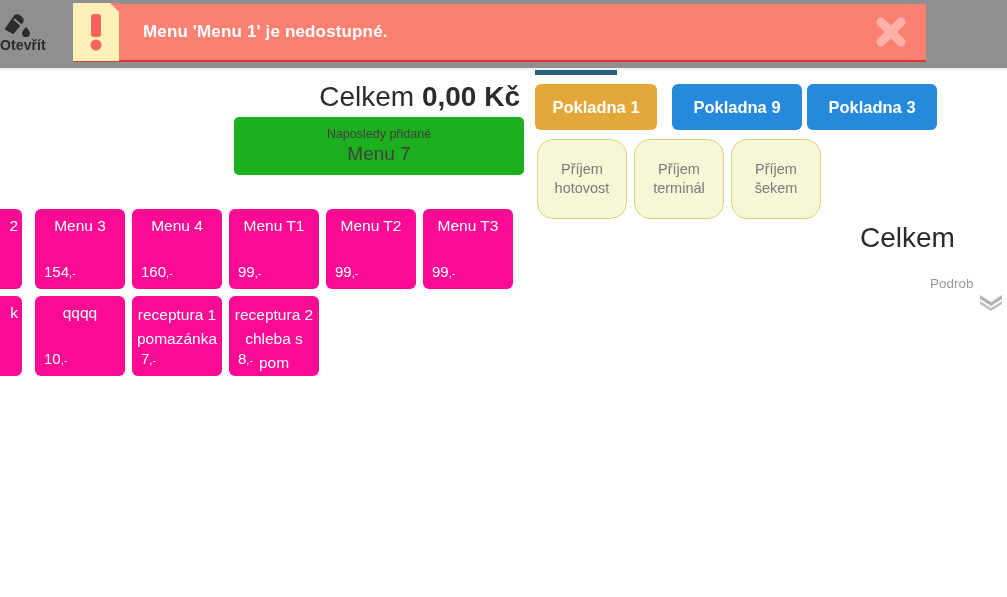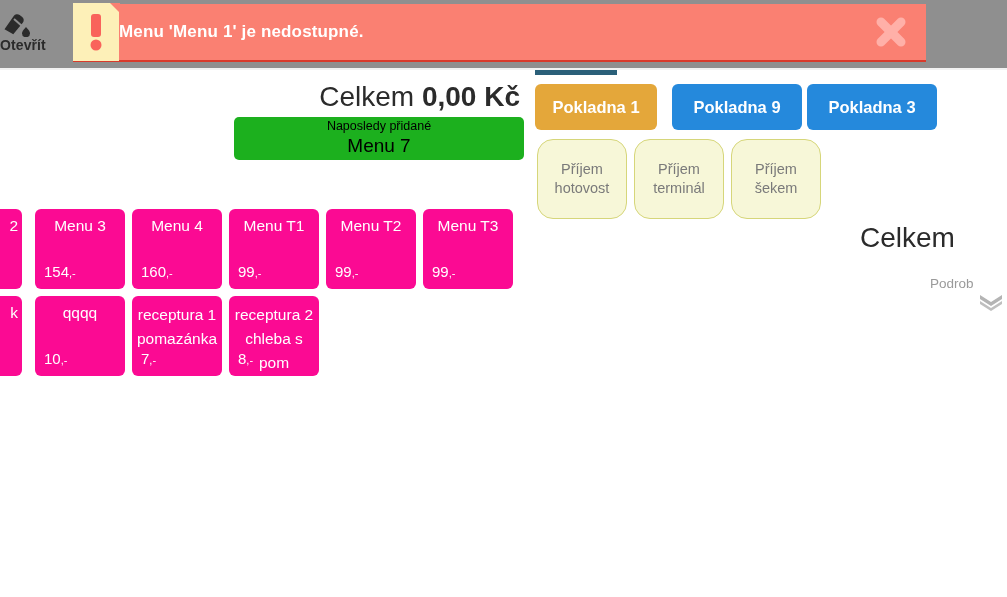--- a/index.html
+++ b/index.html
@@ -39,21 +39,21 @@
     display: flex; align-items: center; justify-content: center;
     position: relative; flex: 0 0 auto;
   }
   .alert-icon-panel::after{
     content:""; position:absolute; right:-1px; top:0;
     border-top: 10px solid #fa8072; border-left: 10px solid transparent;
   }
   .bang { display:block; width: 18px; height: 40px; }
   .alert-msg {
     flex: 1 1 auto; color: #ffffff; font-size: 17px; font-weight: 700;
-    letter-spacing: .15px;
+    padding-left: 24px; letter-spacing: .15px;
   }
   .alert-close {
     width: 70px; height: 58px; display:flex; align-items:center;
     justify-content:center; cursor: pointer; flex: 0 0 auto;
   }
   .alert-close svg { width: 34px; height: 34px; display:block; }
 
   .gray-strip {
     position:absolute; left:0; top:62px; width:1007px; height:6px;
     background:#8f8f8f;
@@ -73,22 +73,22 @@
   .total-head {
     position:absolute; left:0px; top:80px; width:522px; height:34px;
     text-align:right; color:#2b2b2b; font-size:28px; line-height:34px;
     white-space:nowrap; padding-right:2px;padding-left:24px;
   }
   .total-head b { font-weight:700; }
   .total-head .lbl { font-weight:400; }
 
   
   .last-added {
-    position:absolute; left:234px; top:117px; width:290px; height:43px;
-    background:#1cb01e; border-radius:5px; color:#000000;
+    position:absolute; left:234px; top:117px; width:290px; height:58px;
+    background:#1cb01e; border-radius:5px; color:#404040;
     display:flex; flex-direction:column; align-items:center;
     justify-content:center; cursor:pointer;
   }
   .last-added .cap { font-size:12.5px; line-height:15px; font-weight:400; }
   .last-added .val { font-size:19px; line-height:24px; font-weight:400; }
 
   
   .tabs { position:absolute; left:535px; top:84px; height:46px; }
   .tab {
     position:absolute; top:0; height:46px; border-radius:6px;

